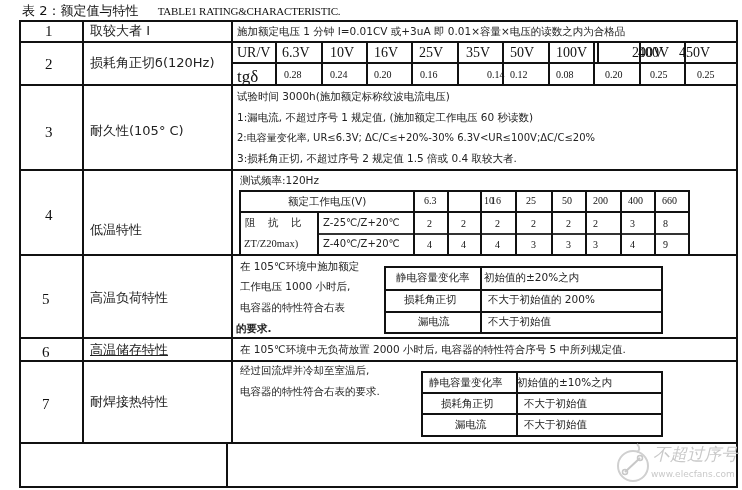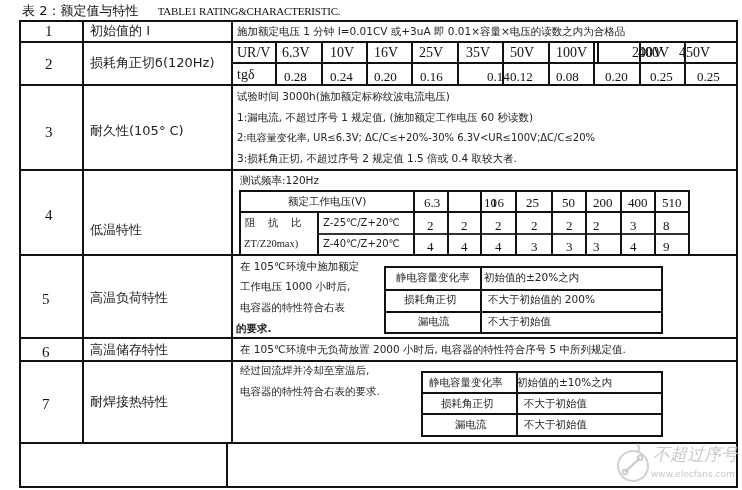--- a/index.html
+++ b/index.html
@@ -10,21 +10,21 @@
   .caption .en{font-size:11px;margin-left:16px;letter-spacing:-0.2px;}
   .hline{position:absolute;height:2px;background:#111;}
   .vline{position:absolute;width:2px;background:#111;}
   .thin-h{position:absolute;height:1px;background:#222;}
   .t{position:absolute;white-space:nowrap;line-height:1;}
   .num{font-size:15px;}
   .name{font-family:"DejaVu Sans",sans-serif;font-size:13px;color:#222;}
   .body{font-family:"DejaVu Sans",sans-serif;font-size:10.5px;color:#222;}
   .ser{font-family:"Liberation Serif",serif;}
   .vcell{font-size:14px;}
-  .small{font-size:13px;}
+  .small{font-size:10px;}
 </style>
 </head>
 <body>
 
 <div class="abs caption">
   <span class="zh">表 2：额定值与特性</span>
   <span class="en">TABLE1 RATING&amp;CHARACTERISTIC.</span>
 </div>
 
 <div>
@@ -39,21 +39,21 @@
   <div class="hline" style="left:19px;top:442px;width:719px;"></div>
   <div class="hline" style="left:19px;top:486px;width:719px;"></div>
 
   <div class="vline" style="left:19px;top:20px;height:468px;"></div>
   <div class="vline" style="left:736px;top:20px;height:468px;"></div>
   <div class="vline" style="left:82px;top:20px;height:424px;"></div>
   <div class="vline" style="left:231px;top:20px;height:424px;"></div>
   <div class="vline" style="left:226px;top:442px;height:46px;"></div>
 
   <div class="t num" style="left:45px;top:24px;">1</div>
-  <div class="t name" style="left:90px;top:24px;">初始值的 I</div>
+  <div class="t name" style="left:90px;top:24px;">取较大者 I</div>
   <div class="t body" style="left:237px;top:26px;">施加额定电压 1 分钟 I=0.01CV 或+3uA 即 0.01×容量×电压的读数之内为合格品</div>
 
   <div class="t num" style="left:45px;top:57px;">2</div>
   <div class="t name" style="left:90px;top:56px;">损耗角正切ϭ(120Hz)</div>
 
   <div class="hline" style="left:231px;top:62px;width:507px;"></div>
   <div class="vline" style="left:275px;top:41px;height:45px;"></div>
   <div class="vline" style="left:321px;top:41px;height:45px;"></div>
   <div class="vline" style="left:366px;top:41px;height:45px;"></div>
   <div class="vline" style="left:411px;top:41px;height:45px;"></div>
@@ -70,21 +70,21 @@
   <div class="t vcell" style="left:330px;top:46px;">10V</div>
   <div class="t vcell" style="left:374px;top:46px;">16V</div>
   <div class="t vcell" style="left:419px;top:46px;">25V</div>
   <div class="t vcell" style="left:466px;top:46px;">35V</div>
   <div class="t vcell" style="left:510px;top:46px;">50V</div>
   <div class="t vcell" style="left:556px;top:46px;">100V</div>
   <div class="t vcell" style="left:594px;top:46px;padding-left:38px;">200V</div>
   <div class="t vcell" style="left:638px;top:46px;">400V</div>
   <div class="t vcell" style="left:679px;top:46px;">450V</div>
 
-  <div class="t small" style="left:237px;top:68px;font-size:14px;">tgδ</div>
+  <div class="t small" style="left:237px;top:68px;font-size:17px;">tgδ</div>
   <div class="t small" style="left:284px;top:70px;">0.28</div>
   <div class="t small" style="left:330px;top:70px;">0.24</div>
   <div class="t small" style="left:374px;top:70px;">0.20</div>
   <div class="t small" style="left:420px;top:70px;">0.16</div>
   <div class="t small" style="left:465px;top:70px;padding-left:22px;">0.14</div>
   <div class="t small" style="left:510px;top:70px;">0.12</div>
   <div class="t small" style="left:556px;top:70px;">0.08</div>
   <div class="t small" style="left:605px;top:70px;">0.20</div>
   <div class="t small" style="left:650px;top:70px;">0.25</div>
   <div class="t small" style="left:697px;top:70px;">0.25</div>
@@ -122,21 +122,21 @@
   <div class="t body" style="left:323px;top:218px;font-size:10px;">Z-25℃/Z+20℃</div>
   <div class="t body" style="left:323px;top:239px;font-size:10px;">Z-40℃/Z+20℃</div>
 
   <div class="t small" style="left:424px;top:196px;">6.3</div>
   <div class="t small" style="left:484px;top:196px;">10</div>
   <div class="t small" style="left:491px;top:196px;">16</div>
   <div class="t small" style="left:526px;top:196px;">25</div>
   <div class="t small" style="left:562px;top:196px;">50</div>
   <div class="t small" style="left:593px;top:196px;">200</div>
   <div class="t small" style="left:628px;top:196px;">400</div>
-  <div class="t small" style="left:662px;top:196px;">510</div>
+  <div class="t small" style="left:662px;top:196px;">660</div>
 
   <div class="t small" style="left:427px;top:219px;">2</div>
   <div class="t small" style="left:461px;top:219px;">2</div>
   <div class="t small" style="left:495px;top:219px;">2</div>
   <div class="t small" style="left:531px;top:219px;">2</div>
   <div class="t small" style="left:566px;top:219px;">2</div>
   <div class="t small" style="left:593px;top:219px;">2</div>
   <div class="t small" style="left:630px;top:219px;">3</div>
   <div class="t small" style="left:663px;top:219px;">8</div>
 
@@ -164,21 +164,21 @@
   <div class="vline" style="left:480px;top:266px;height:68px;"></div>
   <div class="vline" style="left:661px;top:266px;height:68px;"></div>
   <div class="t body" style="left:396px;top:272px;">静电容量变化率</div>
   <div class="t body" style="left:484px;top:272px;">初始值的±20%之内</div>
   <div class="t body" style="left:404px;top:294px;">损耗角正切</div>
   <div class="t body" style="left:488px;top:294px;">不大于初始值的 200%</div>
   <div class="t body" style="left:418px;top:316px;">漏电流</div>
   <div class="t body" style="left:488px;top:316px;">不大于初始值</div>
 
   <div class="t num" style="left:42px;top:345px;">6</div>
-  <div class="t name" style="left:90px;top:343px;">高温储存特性</div>
+  <div class="t name" style="left:90px;top:343px;text-decoration:underline;">高温储存特性</div>
   <div class="t body" style="left:240px;top:344px;">在 105℃环境中无负荷放置 2000 小时后, 电容器的特性符合序号 5 中所列规定值.</div>
 
   <div class="t num" style="left:42px;top:397px;">7</div>
   <div class="t name" style="left:90px;top:395px;text-align:right;">耐焊接热特性</div>
   <div class="t body" style="left:240px;top:365px;">经过回流焊并冷却至室温后,</div>
   <div class="t body" style="left:240px;top:386px;">电容器的特性符合右表的要求.</div>
 
   <div class="hline" style="left:421px;top:371px;width:242px;"></div>
   <div class="hline" style="left:421px;top:392px;width:242px;"></div>
   <div class="hline" style="left:421px;top:413px;width:242px;"></div>

